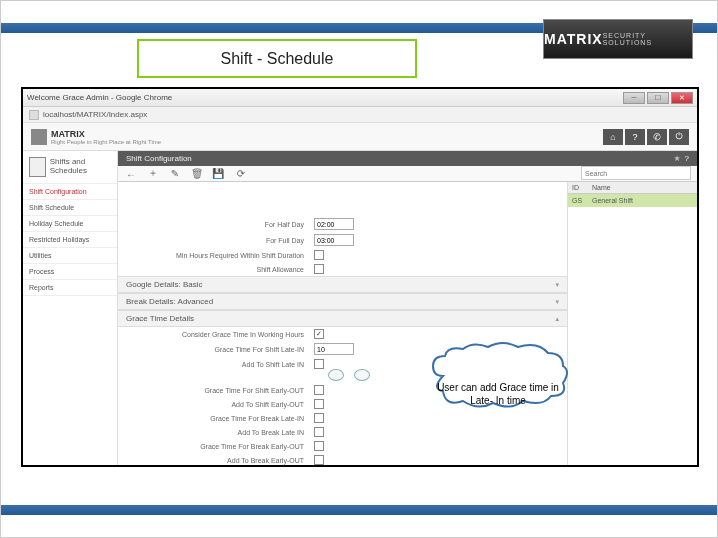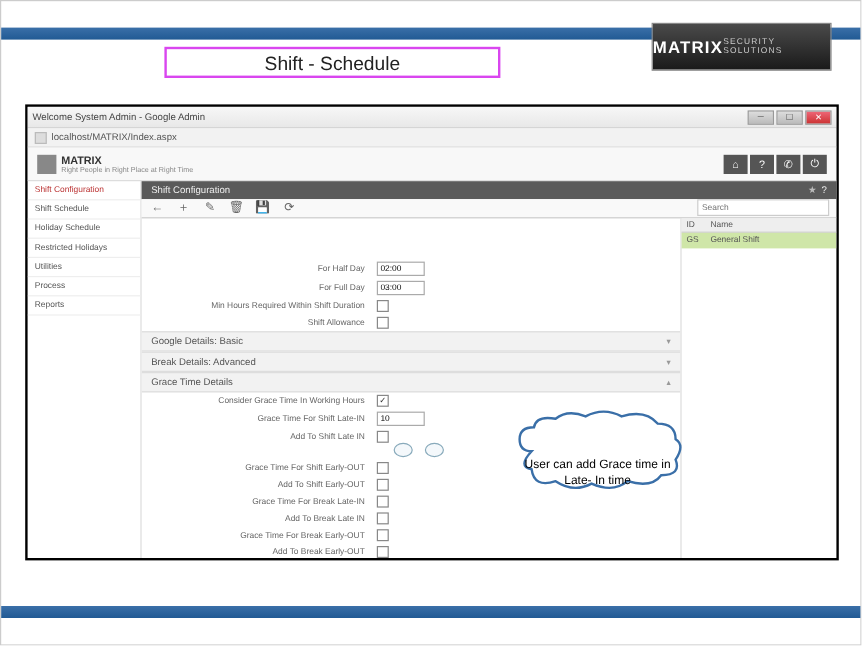--- a/index.html
+++ b/index.html
@@ -3,21 +3,21 @@
 <meta charset="utf-8">
 <style>
   * { box-sizing: border-box; margin: 0; padding: 0; }
   body { font-family: Arial, sans-serif; background: #fff; }
   .slide { width: 718px; height: 538px; position: relative; border: 1px solid #ccc; }
   .top-stripe { position: absolute; top: 22px; left: 0; right: 0; height: 10px; background: linear-gradient(to bottom,#3a6fa8,#215a94); }
   .bottom-stripe { position: absolute; bottom: 22px; left: 0; right: 0; height: 10px; background: linear-gradient(to bottom,#3a6fa8,#215a94); }
   .logo-box { position: absolute; top: 18px; right: 24px; width: 150px; height: 40px; background: linear-gradient(to bottom,#4a4a4a,#1a1a1a); display: flex; flex-direction: row; align-items: center; justify-content: center; color: #fff; border: 1px solid #888; }
   .logo-main { font-size: 14px; font-weight: bold; letter-spacing: 1px; }
   .logo-sub { font-size: 7px; letter-spacing: 1px; color: #ccc; }
-  .title-box { position: absolute; top: 38px; left: 136px; width: 280px; height: 26px; border: 2px solid #d946ef; display: flex; align-items: flex-end; justify-content: center; background: #fff; }
+  .title-box { position: absolute; top: 38px; left: 136px; width: 280px; height: 39px; border: 2px solid #84cc16; display: flex; align-items: center; justify-content: center; background: #fff; }
   .title-box span { font-size: 16px; color: #222; }
   .screenshot { position: absolute; top: 86px; left: 20px; width: 678px; height: 380px; border: 2px solid #000; background: #fff; overflow: hidden; font-size: 8px; color: #555; }
   .chrome-top { background: linear-gradient(#f7f7f7,#e8e8e8); height: 18px; display: flex; align-items: center; justify-content: space-between; border-bottom: 1px solid #ccc; padding: 0 4px; }
   .chrome-top .ctitle { font-size: 8px; color: #444; }
   .win-btns { display: flex; gap: 2px; }
   .win-btn { width: 22px; height: 12px; background: linear-gradient(#ddd,#bbb); border: 1px solid #999; font-size: 7px; display:flex; align-items:center; justify-content:center; }
   .win-close { background: linear-gradient(#e67,#c33); color:#fff; }
   .url-bar { height: 16px; background: #f2f2f2; border-bottom: 1px solid #ddd; display:flex; align-items:center; padding: 0 6px; font-size:8px; color:#555; }
   .url-icon { width:10px; height:10px; background:#ddd; border:1px solid #bbb; margin-right:4px; }
   .app-header { height: 28px; background: #f8f8f8; border-bottom:1px solid #ddd; display:flex; align-items:center; padding:0 8px; }
@@ -72,21 +72,21 @@
     <span class="logo-main">MATRIX</span>
     <span class="logo-sub">SECURITY SOLUTIONS</span>
   </div>
 
   <div class="title-box">
     <span>Shift - Schedule</span>
   </div>
 
   <div class="screenshot">
     <div class="chrome-top">
-      <span class="ctitle">Welcome System Admin - Google Admin</span>
+      <span class="ctitle">Welcome Grace Admin - Google Chrome</span>
       <div class="win-btns">
         <div class="win-btn">─</div>
         <div class="win-btn">☐</div>
         <div class="win-btn win-close">✕</div>
       </div>
     </div>
     <div class="url-bar">
       <div class="url-icon"></div>
       <span>localhost/MATRIX/Index.aspx</span>
     </div>
@@ -99,20 +99,24 @@
       <div class="app-icons">
         <div class="app-ico">⌂</div>
         <div class="app-ico">?</div>
         <div class="app-ico">✆</div>
         <div class="app-ico">⏻</div>
       </div>
     </div>
 
     <div class="content">
       <div class="sidebar">
+        <div class="side-head">
+          <div class="side-icon"></div>
+          <div class="side-title">Shifts and Schedules</div>
+        </div>
         <div class="side-item active">Shift Configuration</div>
         <div class="side-item">Shift Schedule</div>
         <div class="side-item">Holiday Schedule</div>
         <div class="side-item">Restricted Holidays</div>
         <div class="side-item">Utilities</div>
         <div class="side-item">Process</div>
         <div class="side-item">Reports</div>
       </div>
 
       <div class="main">

